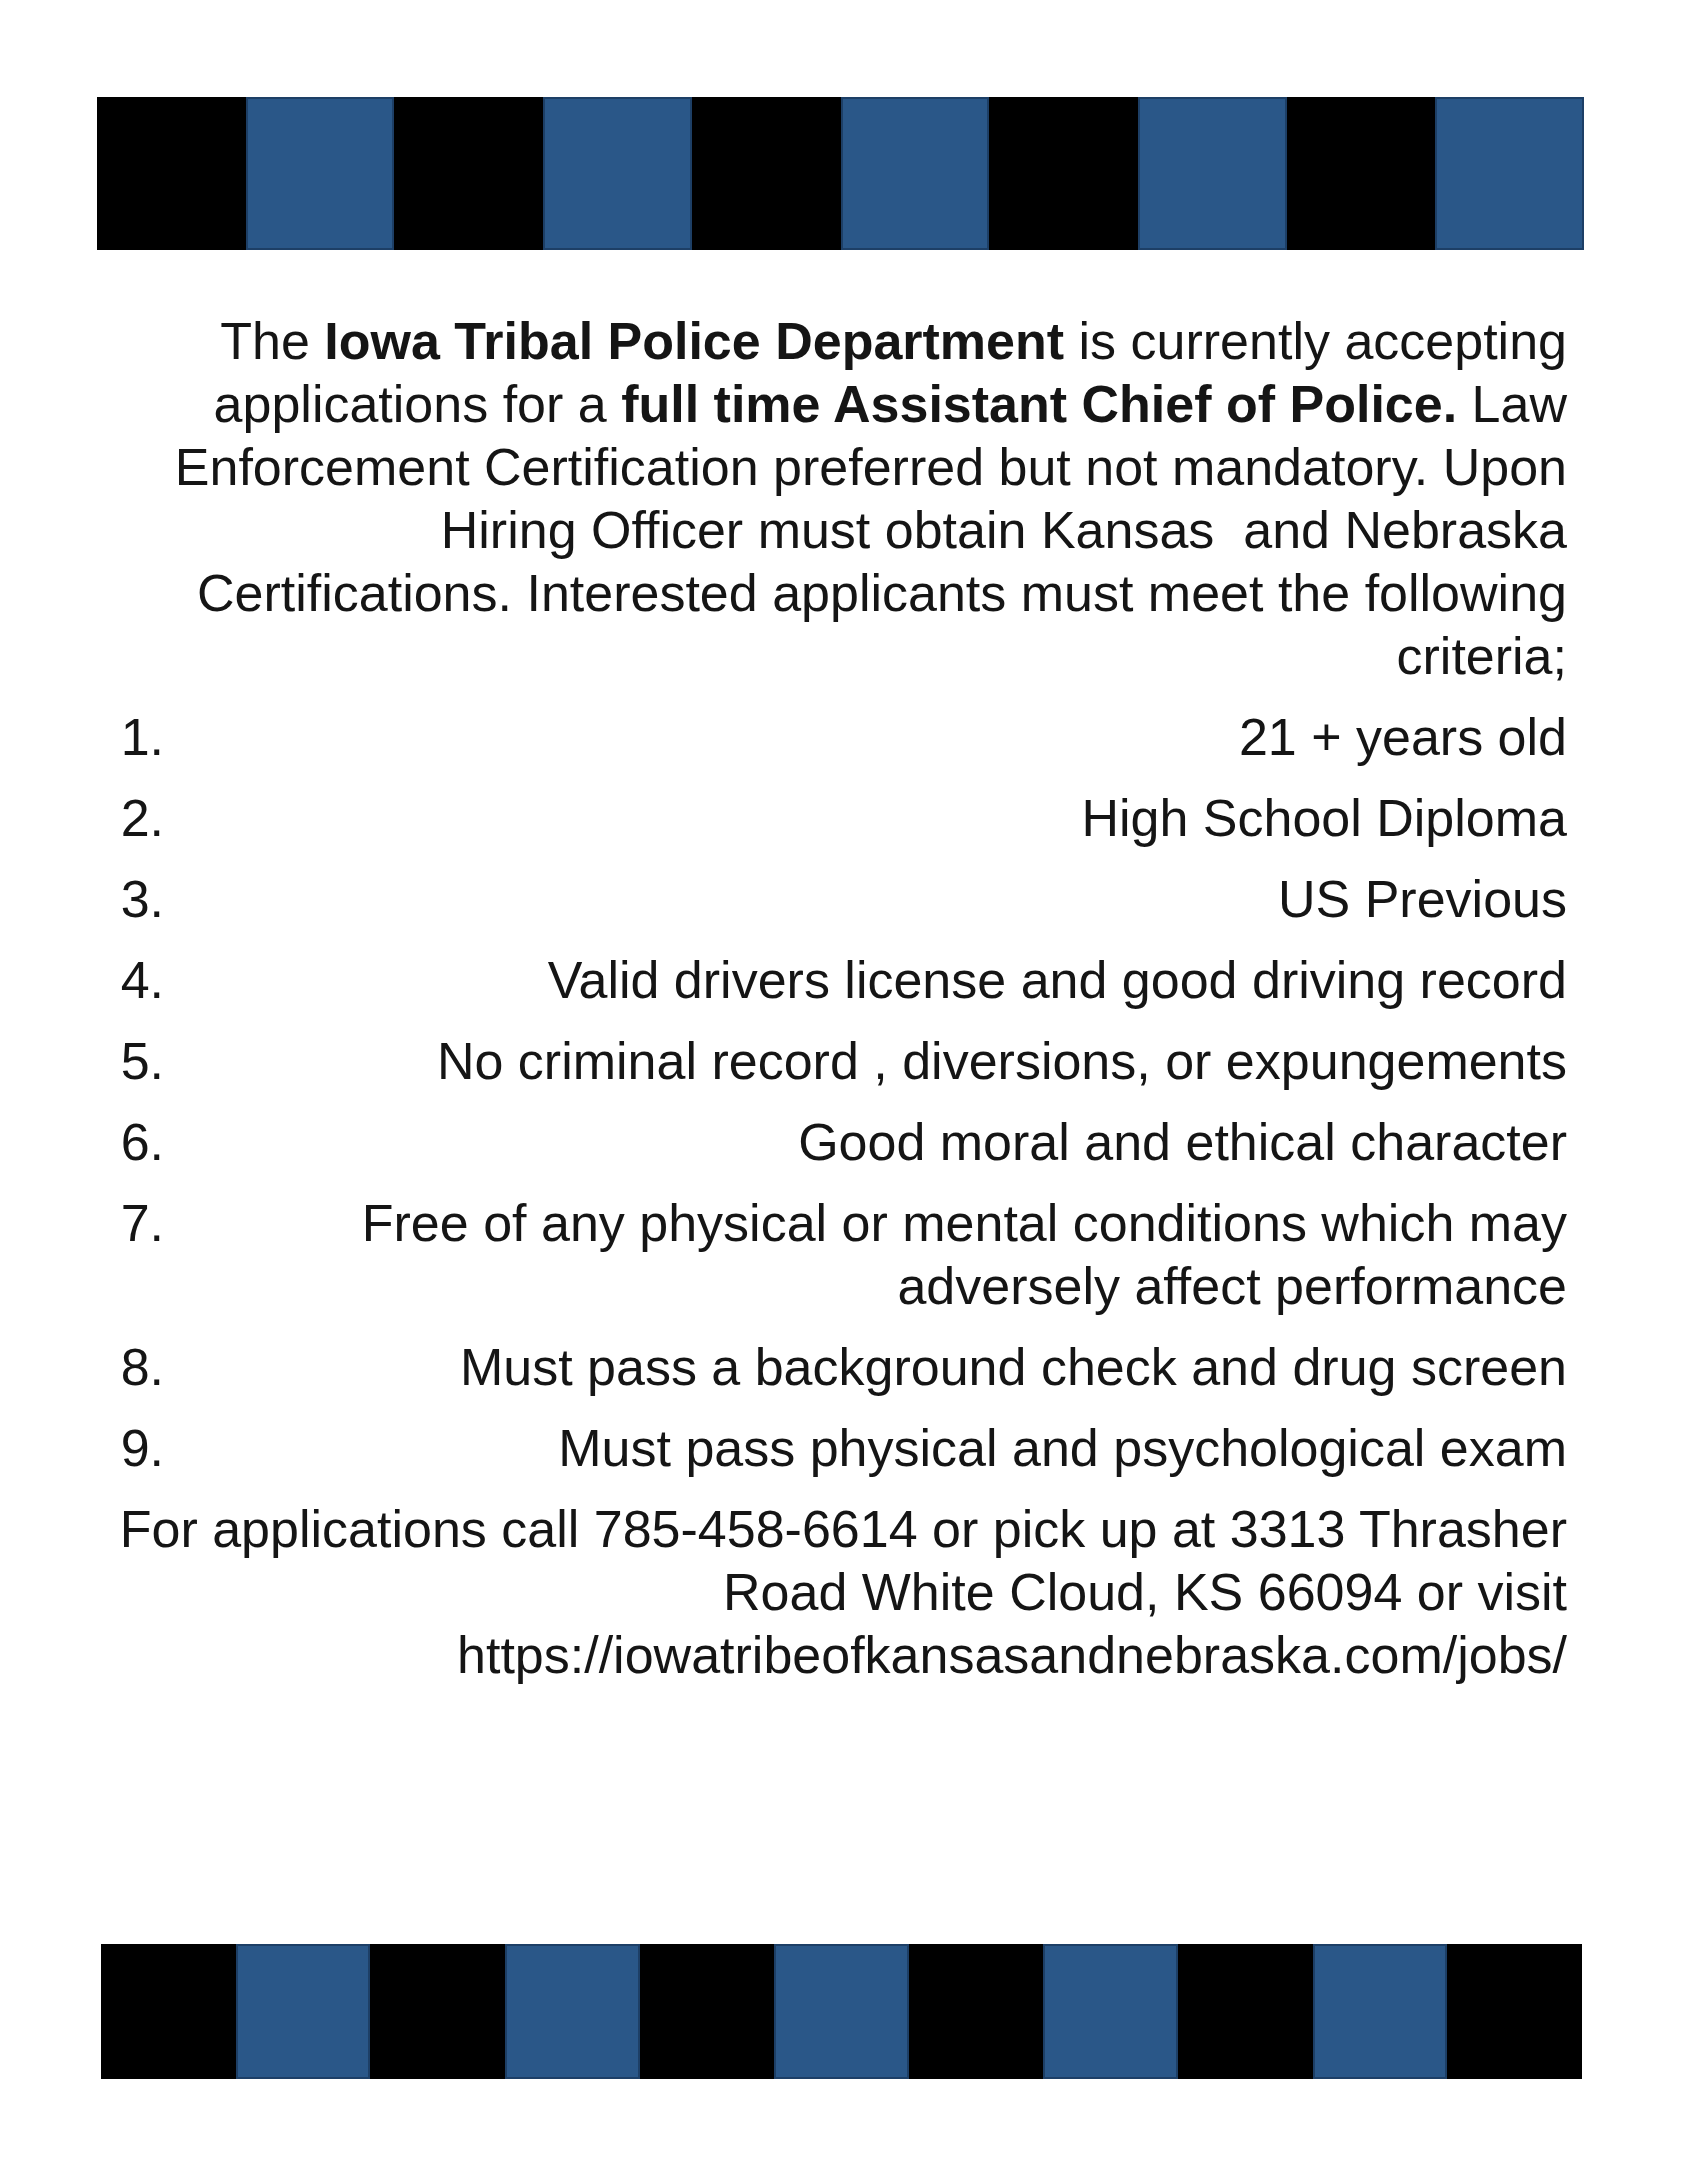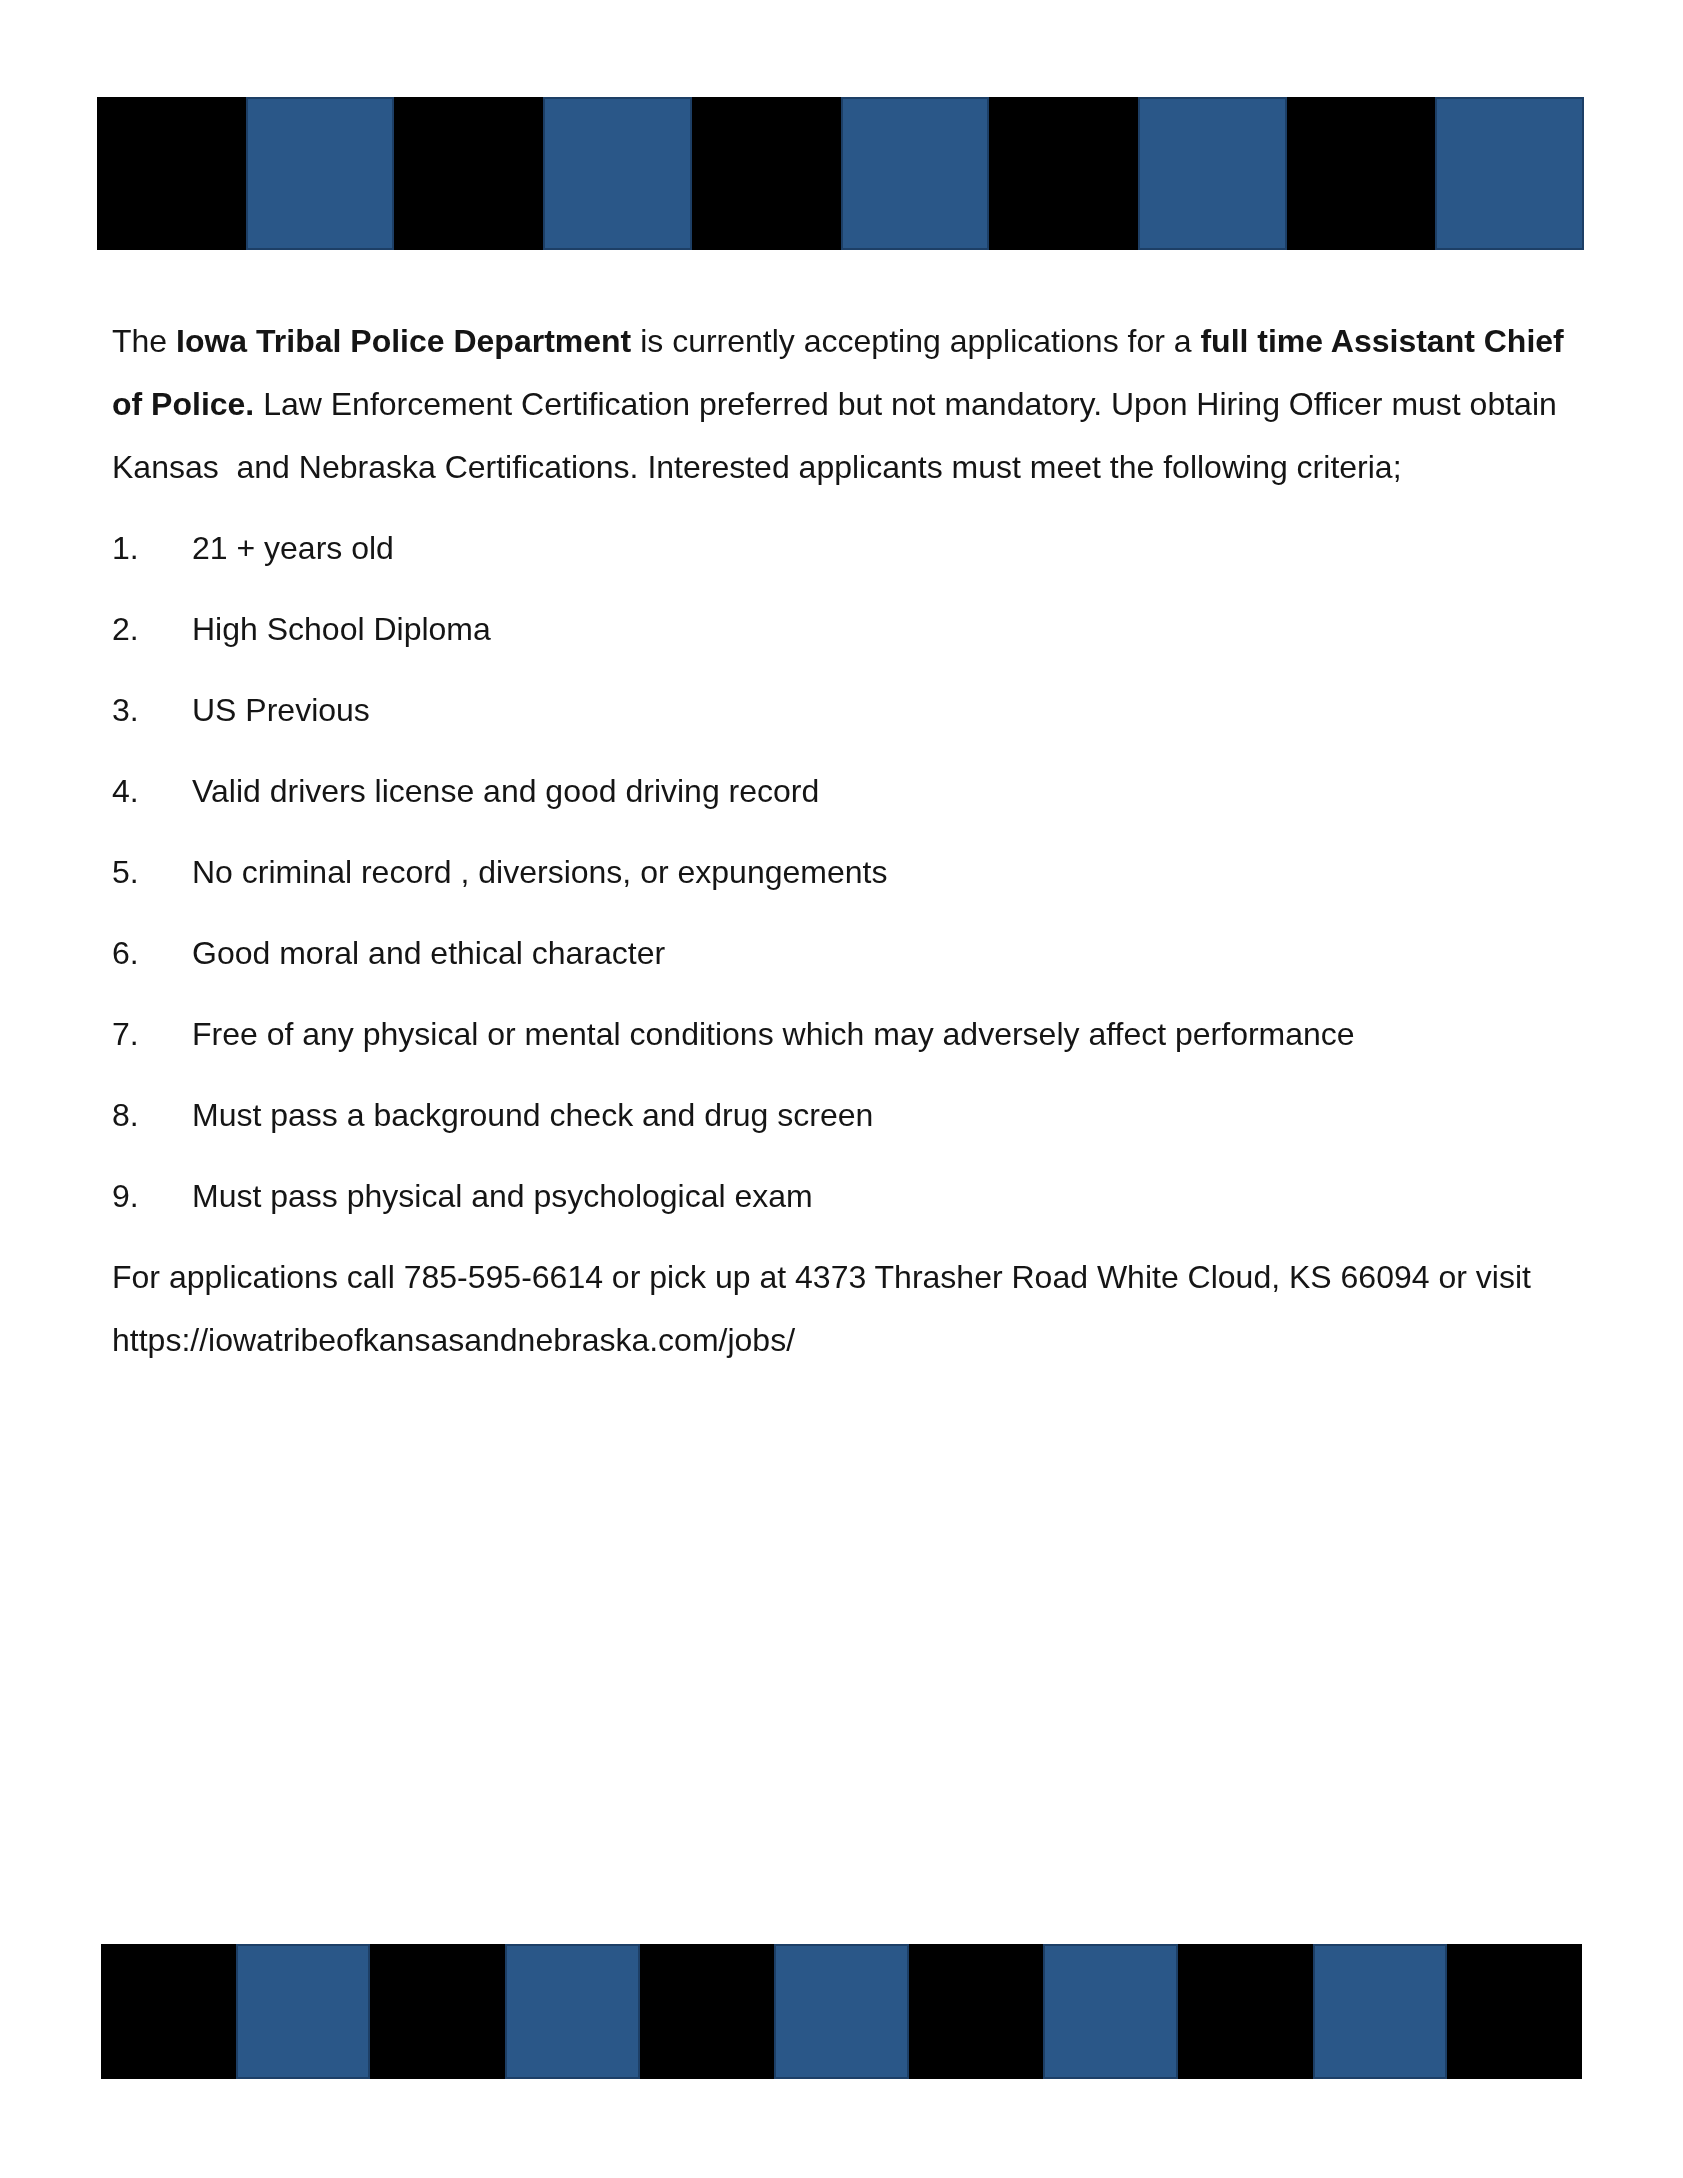--- a/index.html
+++ b/index.html
@@ -31,22 +31,23 @@
   .band .block.black { background: var(--band-black); }
   .band .block.blue  {
     background: var(--band-blue);
     box-shadow: inset 0 0 0 2px var(--band-blue-border);
   }
   .content {
     position: absolute;
     left: 112px;
     top: 310px;
     width: 1455px;
-    font-size: 32px;
+    font-size: 52px;
     line-height: 63px;
+    text-align: right;
   }
   .content p { margin: 0 0 18px 0; }
   .content b { font-weight: 700; }
   ol.criteria {
     list-style: none;
     margin: 0;
     padding: 0;
   }
   ol.criteria li {
     display: flex;
@@ -111,21 +112,21 @@
         <span class="num">8.</span>
         <span class="txt">Must pass a background check and drug screen</span>
       </li>
       <li>
         <span class="num">9.</span>
         <span class="txt">Must pass physical and psychological exam</span>
       </li>
     </ol>
 
 
-  <p>For applications call 785-595-6614 or pick up at 4373 Thrasher Road White Cloud, KS 66094 or visit https://iowatribeofkansasandnebraska.com/jobs/</p>
+  <p>For applications call 785-458-6614 or pick up at 3313 Thrasher Road White Cloud, KS 66094 or visit https://iowatribeofkansasandnebraska.com/jobs/</p>
 
 
 </div>
 
 <div class="band band-bottom">
     <div class="block black"></div>
     <div class="block blue"></div>
     <div class="block black"></div>
     <div class="block blue"></div>
     <div class="block black"></div>

